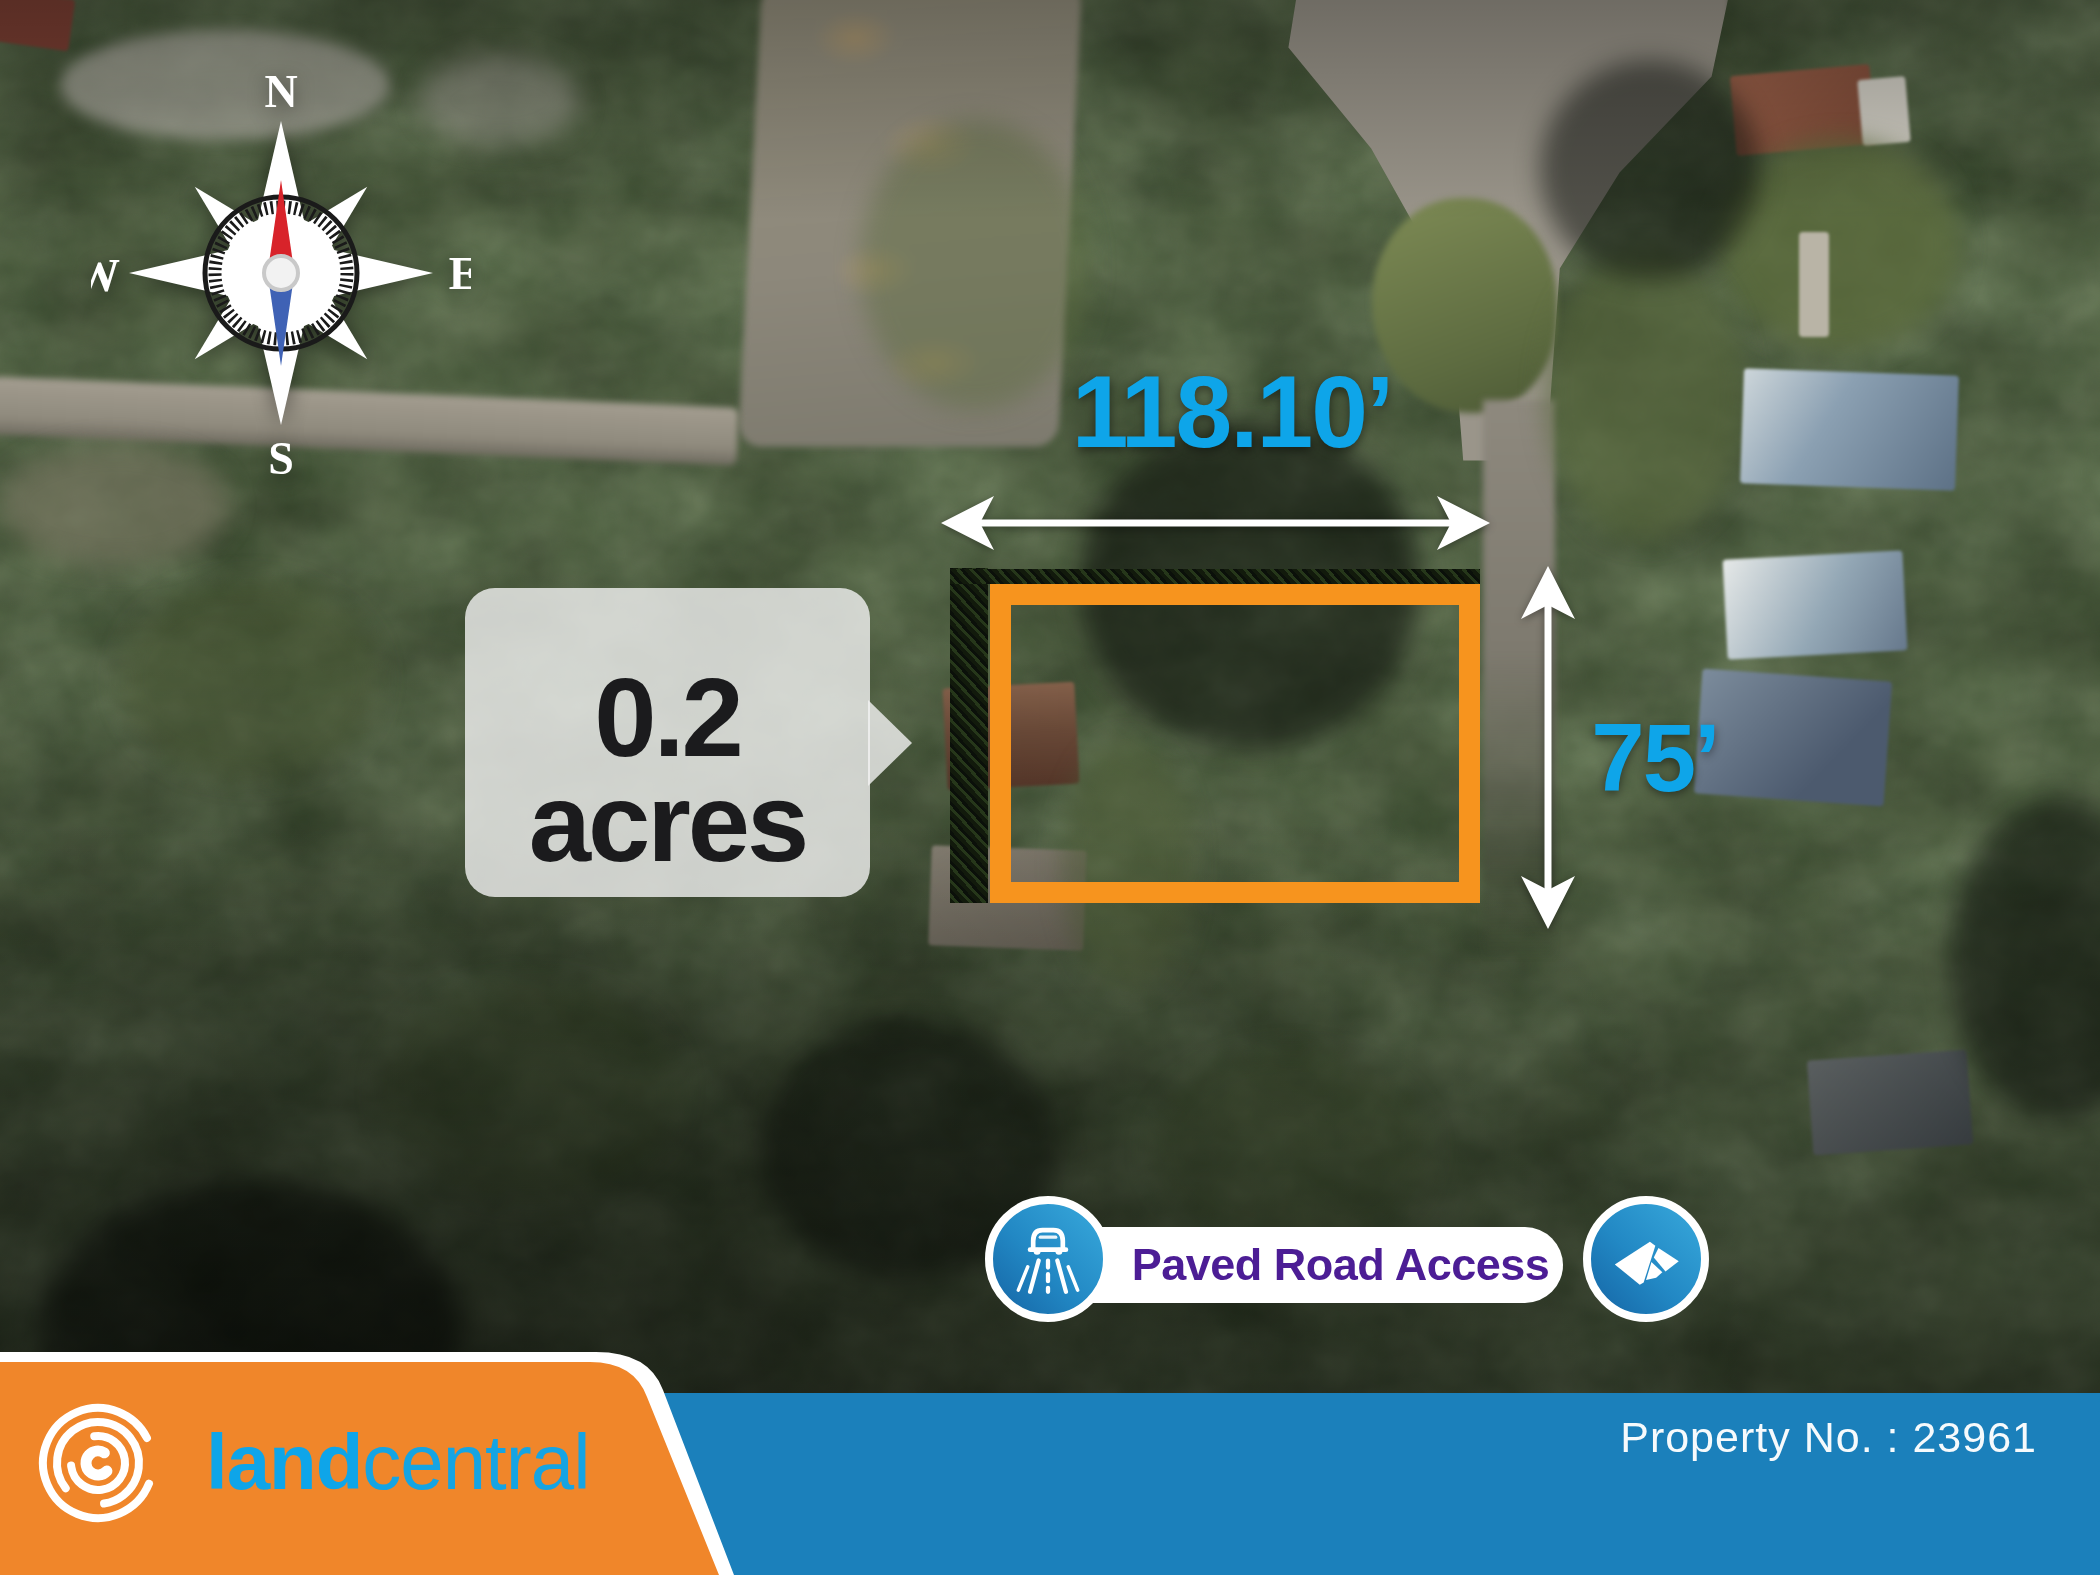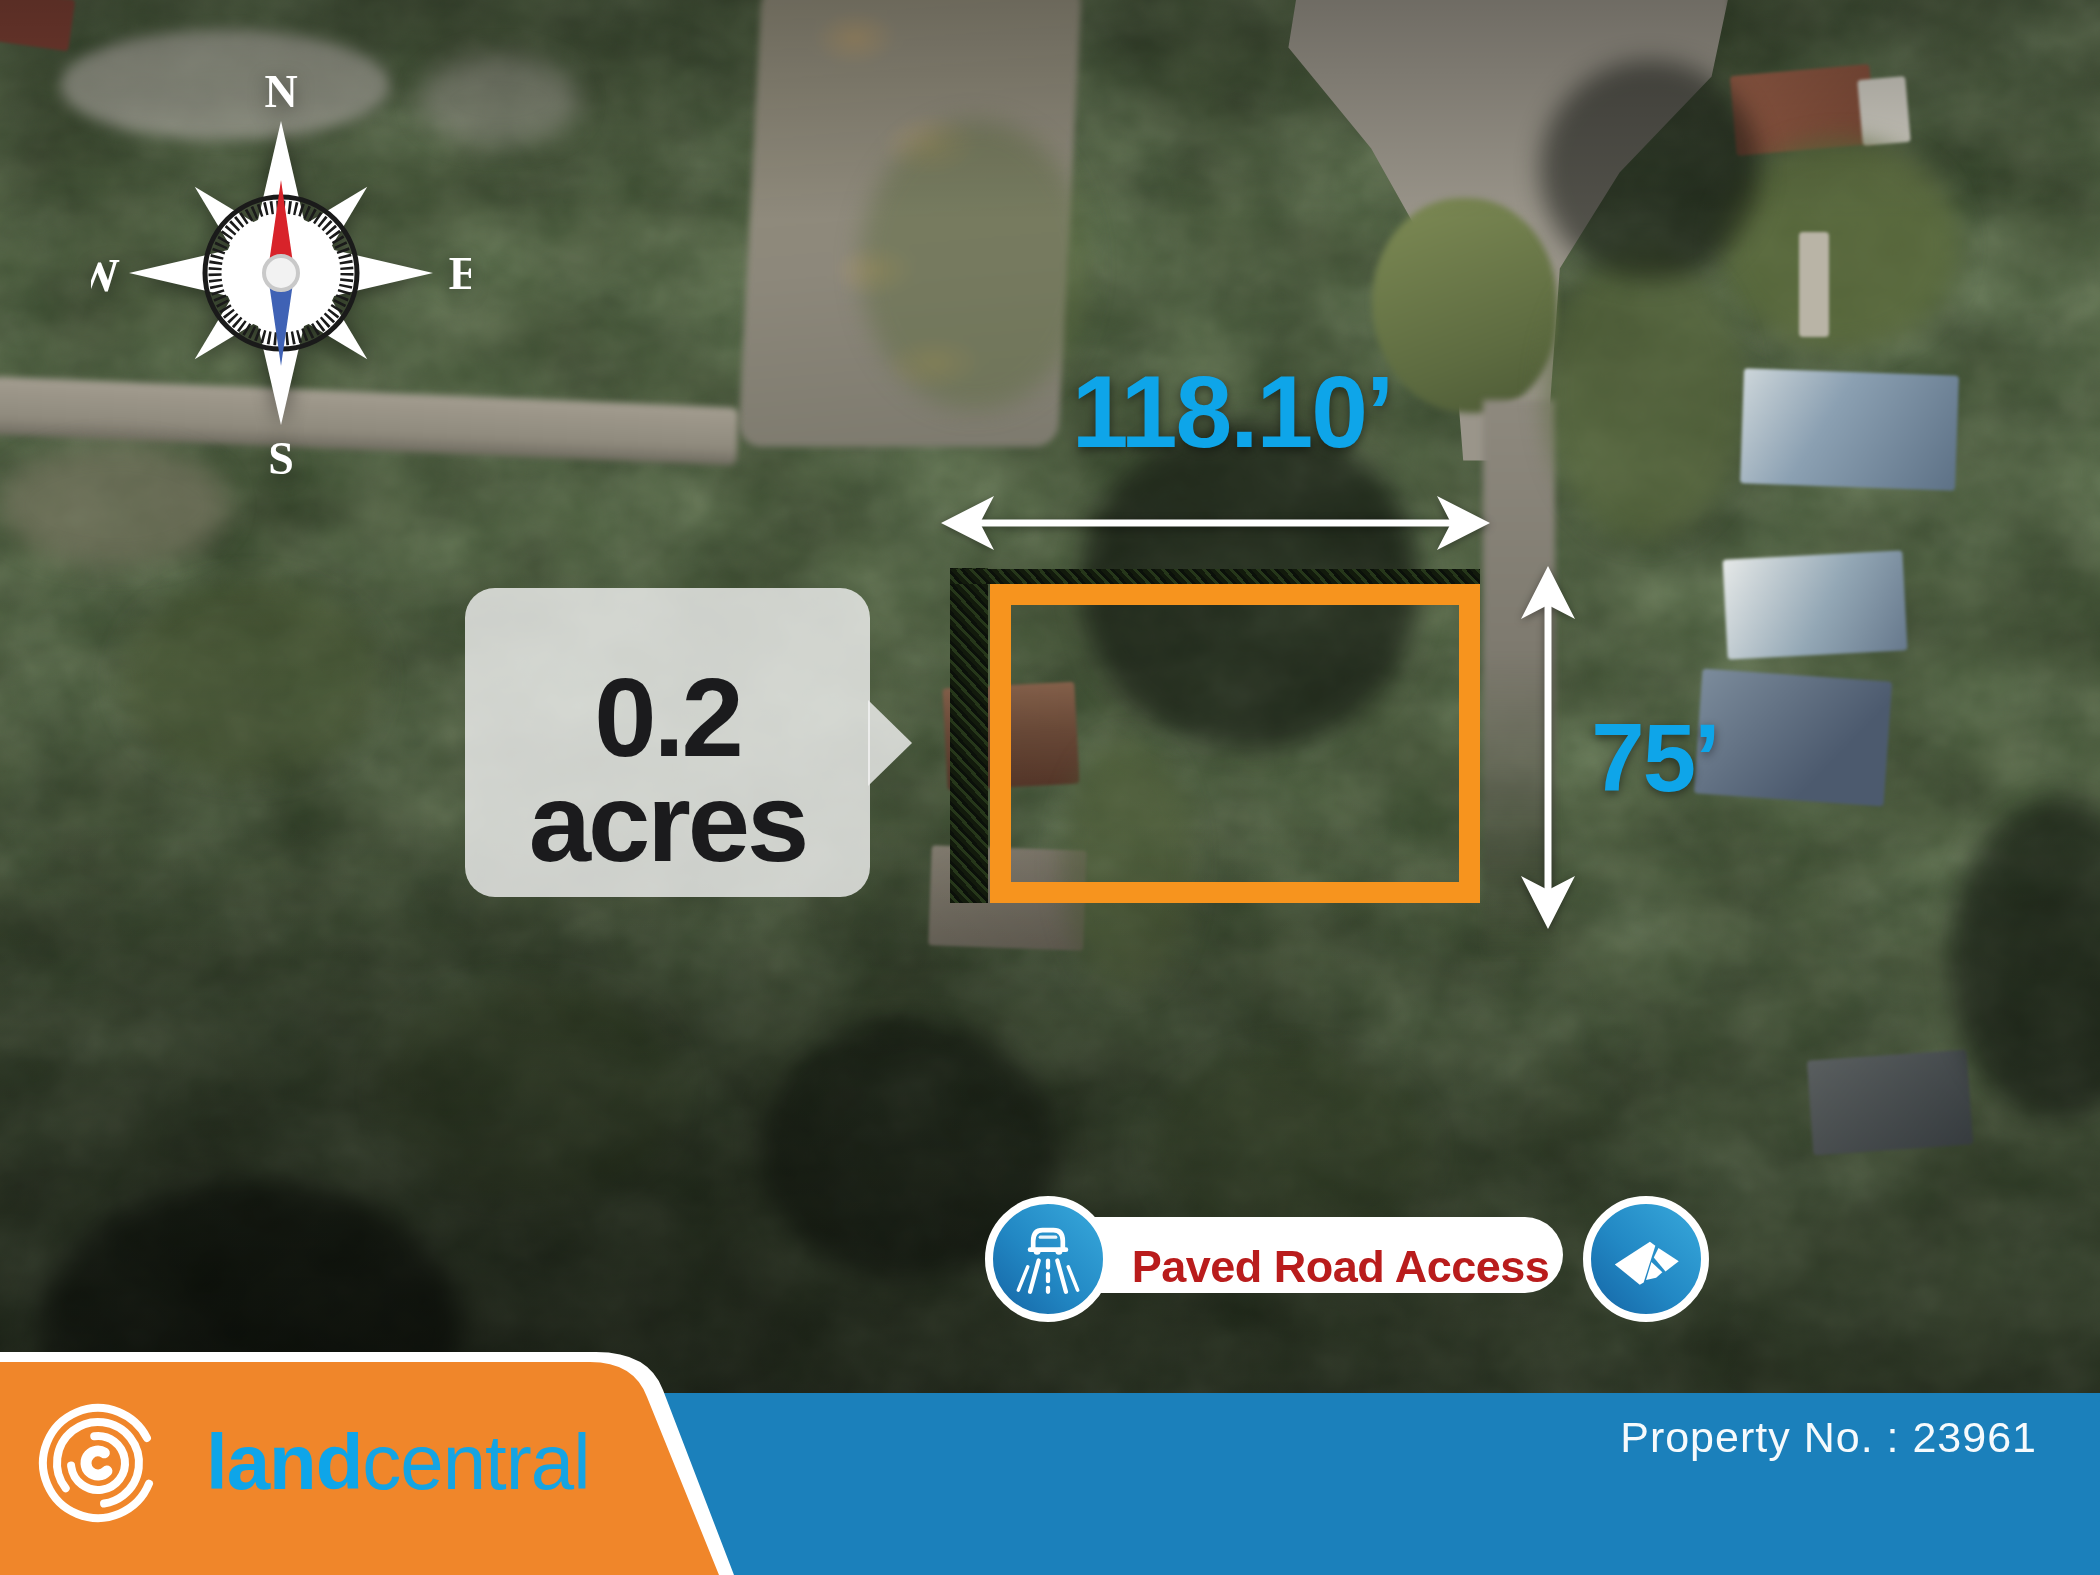--- a/index.html
+++ b/index.html
@@ -26,22 +26,22 @@
   
   .callout{position:absolute;left:465px;top:588px;width:405px;height:309px;
      background:rgba(243,243,243,.8);border-radius:30px;}
   .callout-tip{position:absolute;left:868px;top:700px;width:44px;height:86px;
      background:rgba(243,243,243,.8);clip-path:polygon(0 0,100% 50%,0 100%);}
   .callout-text{position:absolute;left:465px;top:588px;width:405px;height:309px;
      display:flex;flex-direction:column;align-items:center;justify-content:center;
      color:#1b1b1d;font-weight:bold;font-size:112px;line-height:.93;letter-spacing:-3px;margin-top:28px;}
   
   .pill{position:absolute;height:76px;background:#fff;border-radius:40px;
-     display:flex;align-items:flex-end;justify-content:center;
-     color:#b91c1c;font-weight:bold;font-size:45px;letter-spacing:-.5px;white-space:nowrap;}
+     display:flex;align-items:center;justify-content:center;
+     color:#4c1d95;font-weight:bold;font-size:45px;letter-spacing:-.5px;white-space:nowrap;margin-top:10px;}
   .badge-circle{position:absolute;width:126px;height:126px;border-radius:50%;
      background:linear-gradient(225deg,#38A9DC 0%,#2288C4 55%,#1565A5 100%);
      border:8px solid #fff;box-sizing:border-box;
      display:flex;align-items:center;justify-content:center;}
   
   .footer-svg{position:absolute;left:0;bottom:0;}
   .brand-text{position:absolute;left:206px;top:1417px;color:#0ea5e9;font-size:78px;
      letter-spacing:-1px;white-space:nowrap;}
   .brand-text b{font-weight:bold;}
   .brand-text span.light{font-weight:normal;opacity:.97;}

